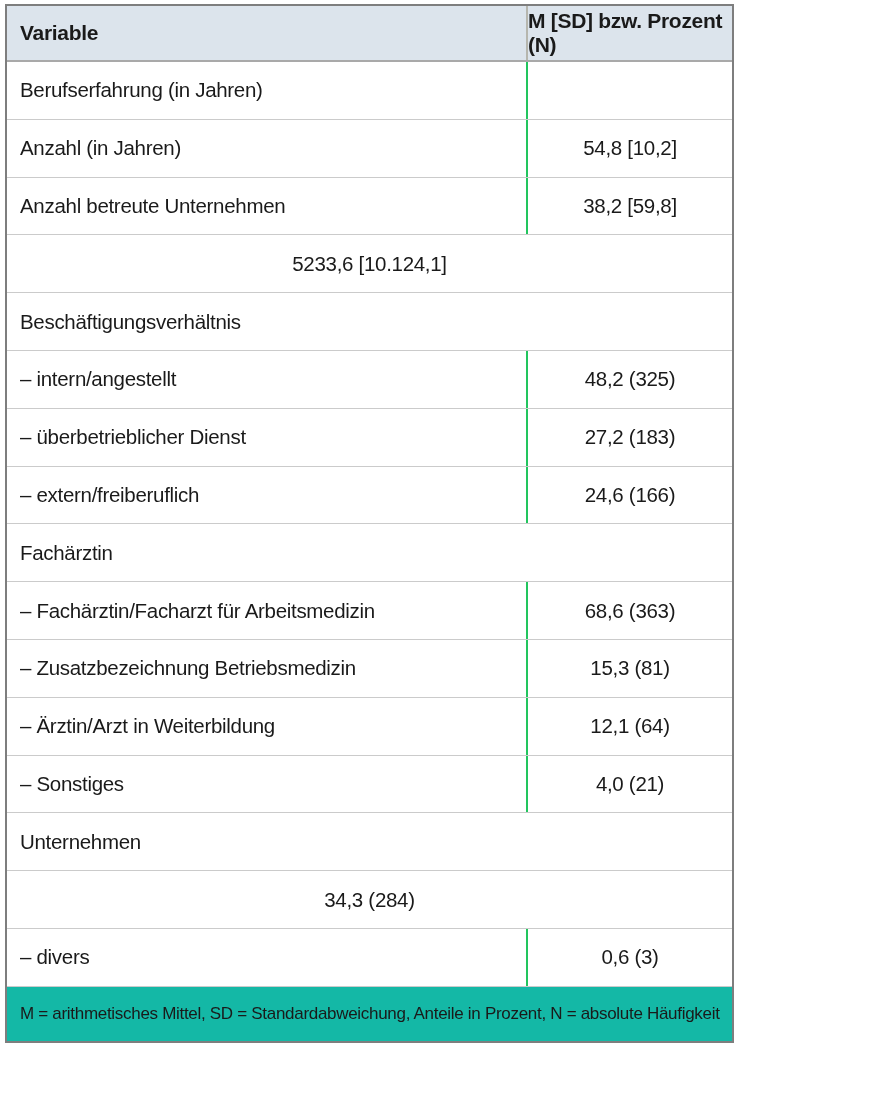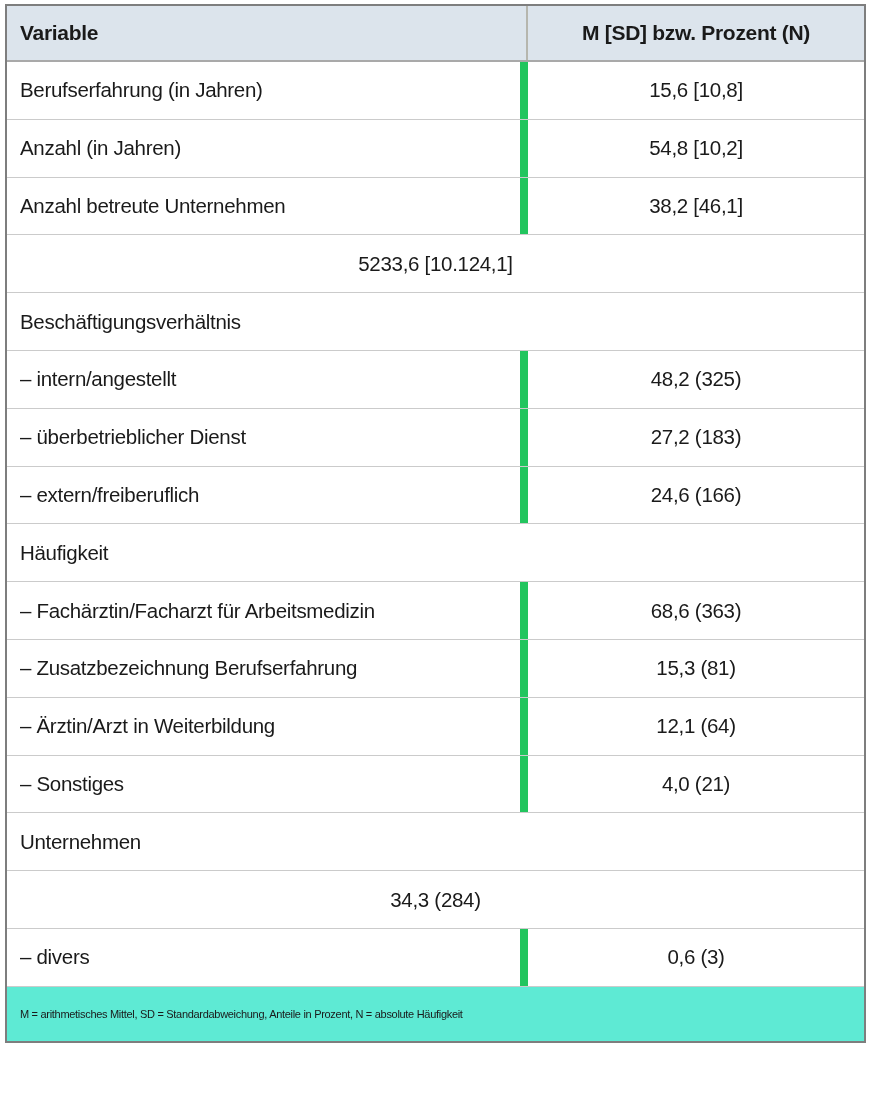--- a/index.html
+++ b/index.html
@@ -7,23 +7,23 @@
     width: 872px;
     height: 1119px;
     background: #ffffff;
     font-family: "Liberation Sans", "DejaVu Sans", sans-serif;
     color: #1a1a1a;
   }
   .stat-table {
     position: absolute;
     left: 5px;
     top: 4px;
-    width: 861px;
+    width: 729px;
     border: 2px solid #7e7e7e;
-    background: #5eead4;
+    background: #14b8a6;
   }
   .thead {
     display: flex;
     height: 56px;
     background: #dce4ec;
     border-bottom: 2px solid #a9a9a9;
   }
   .th {
     display: flex;
     align-items: center;
@@ -50,87 +50,86 @@
     display: flex;
     align-items: center;
     font-size: 20.5px;
     letter-spacing: -0.3px;
   }
   .td-label {
     width: 521px;
     padding-left: 13px;
   }
   .tr-data .td-label {
-    border-right: 8px solid #22c55e;
+    border-right: 2px solid #22c55e;
   }
   .tr-group .td-label {
     width: 100%;
     border-right: none;
   }
   .td-value {
     flex: 1;
     justify-content: center;
   }
   .tfoot {
     height: 54px;
     display: flex;
     align-items: center;
     padding-left: 13px;
-    font-size: 11px;
+    font-size: 17px;
     letter-spacing: -0.3px;
   }
 </style>
 </head>
 <body>
 
 <div class="stat-table">
   <div class="thead">
     <div class="th th-var">Variable</div>
     <div class="th th-val">M [SD] bzw. Prozent (N)</div>
   </div>
   <div class="tbody" id="tbody">
       <div class="tr tr-data">
         <div class="td td-label">Berufserfahrung (in Jahren)</div>
-        <div class="td td-value">15,6 [10,8]</div>
       </div>
       <div class="tr tr-data">
         <div class="td td-label">Anzahl (in Jahren)</div>
         <div class="td td-value">54,8 [10,2]</div>
       </div>
       <div class="tr tr-data">
         <div class="td td-label">Anzahl betreute Unternehmen</div>
-        <div class="td td-value">38,2 [46,1]</div>
+        <div class="td td-value">38,2 [59,8]</div>
       </div>
       <div class="tr tr-data">
         <div class="td td-value">5233,6 [10.124,1]</div>
       </div>
       <div class="tr tr-group">
         <div class="td td-label">Beschäftigungsverhältnis</div>
       </div>
       <div class="tr tr-data">
         <div class="td td-label">– intern/angestellt</div>
         <div class="td td-value">48,2 (325)</div>
       </div>
       <div class="tr tr-data">
         <div class="td td-label">– überbetrieblicher Dienst</div>
         <div class="td td-value">27,2 (183)</div>
       </div>
       <div class="tr tr-data">
         <div class="td td-label">– extern/freiberuflich</div>
         <div class="td td-value">24,6 (166)</div>
       </div>
       <div class="tr tr-group">
-        <div class="td td-label">Häufigkeit</div>
+        <div class="td td-label">Fachärztin</div>
       </div>
       <div class="tr tr-data">
         <div class="td td-label">– Fachärztin/Facharzt für Arbeitsmedizin</div>
         <div class="td td-value">68,6 (363)</div>
       </div>
       <div class="tr tr-data">
-        <div class="td td-label">– Zusatzbezeichnung Berufserfahrung</div>
+        <div class="td td-label">– Zusatzbezeichnung Betriebsmedizin</div>
         <div class="td td-value">15,3 (81)</div>
       </div>
       <div class="tr tr-data">
         <div class="td td-label">– Ärztin/Arzt in Weiterbildung</div>
         <div class="td td-value">12,1 (64)</div>
       </div>
       <div class="tr tr-data">
         <div class="td td-label">– Sonstiges</div>
         <div class="td td-value">4,0 (21)</div>
       </div>

